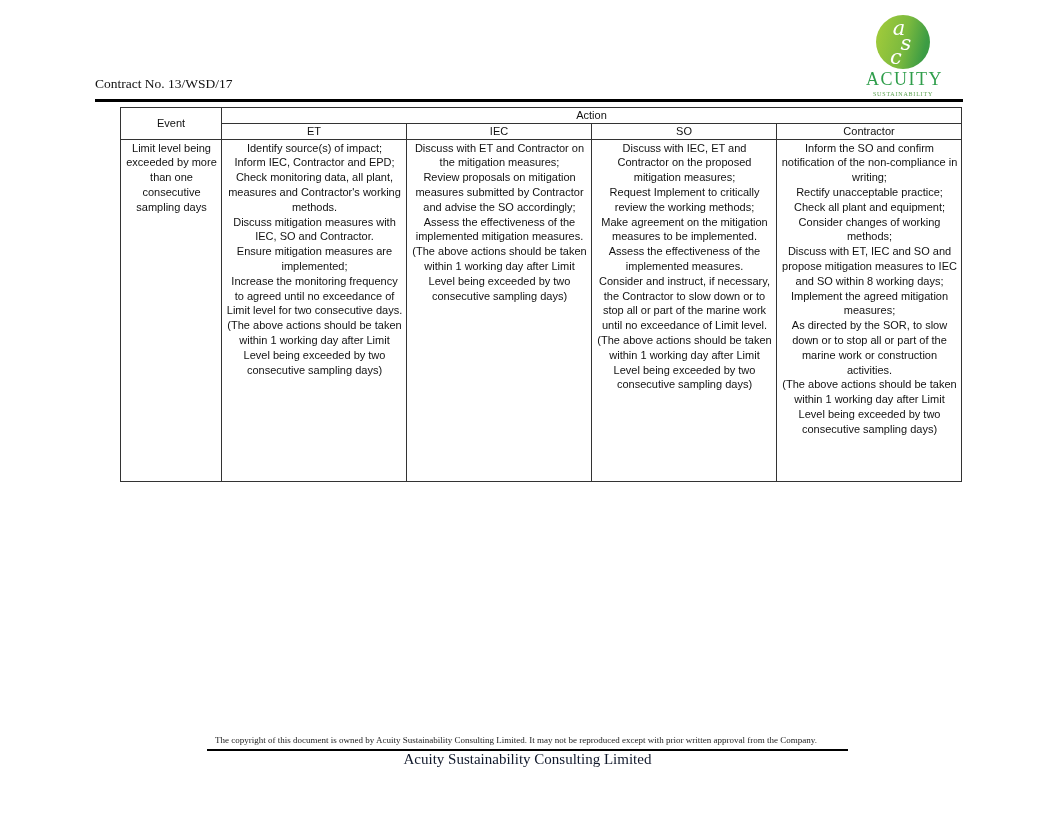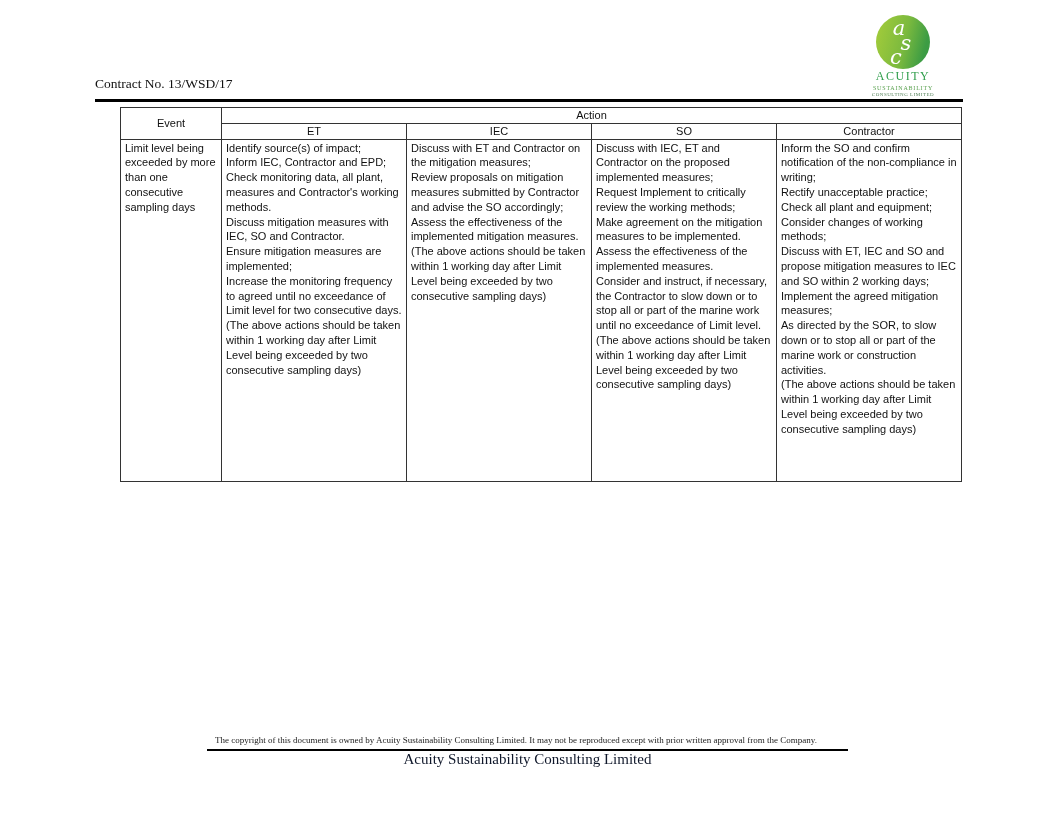--- a/index.html
+++ b/index.html
@@ -21,21 +21,21 @@
   }
 
   
   .logo {
     position: absolute; left: 866px; top: 13px; width: 74px;
     text-align: center;
   }
   .logo-circle { display: block; margin: 0 auto; }
   .logo-name {
     font-family: "Liberation Serif", serif;
-    font-size: 12px; letter-spacing: 1.5px;
+    font-size: 18px; letter-spacing: 1.5px;
     color: #2f9e4b; margin-top: -2px; white-space: nowrap;
   }
   .logo-sub1 {
     font-family: "Liberation Serif", serif;
     font-size: 6px; letter-spacing: 0.8px; color: #5aa14f; margin-top: 1px; white-space: nowrap;
   }
   .logo-sub2 {
     font-family: "Liberation Serif", serif;
     font-size: 5px; letter-spacing: 0.5px; color: #4f7f55; margin-top: 1px; white-space: nowrap;
   }
@@ -54,20 +54,21 @@
   table.action-table {
     position: absolute; left: 120px; top: 107px;
     border-collapse: collapse; table-layout: fixed;
     width: 841px;
     font-size: 11px; line-height: 14.8px; color: #111;
   }
   table.action-table th, table.action-table td {
     border: 1px solid #333;
     font-weight: normal;
     vertical-align: top;
+    text-align: center;
   }
   table.action-table th {
     height: 15px; text-align: center; vertical-align: middle;
     padding: 0 2px; font-size: 11px;
   }
   table.action-table td {
     padding: 1px 3px 1px 4px;
     height: 342px;
   }
   .action-item { display: block; }
@@ -146,33 +147,33 @@
             <div class="action-item">Increase the monitoring frequency to agreed until no exceedance of Limit level for two consecutive days.</div>
             <div class="action-item">(The above actions should be taken within 1 working day after Limit Level being exceeded by two consecutive sampling days)</div>
           </td>
       <td>
             <div class="action-item">Discuss with ET and Contractor on the mitigation measures;</div>
             <div class="action-item">Review proposals on mitigation measures submitted by Contractor and advise the SO accordingly;</div>
             <div class="action-item">Assess the effectiveness of the implemented mitigation measures.</div>
             <div class="action-item">(The above actions should be taken within 1 working day after Limit Level being exceeded by two consecutive sampling days)</div>
           </td>
       <td>
-            <div class="action-item">Discuss with IEC, ET and Contractor on the proposed implemented measures;</div>
+            <div class="action-item">Discuss with IEC, ET and Contractor on the proposed mitigation measures;</div>
             <div class="action-item">Request Implement to critically review the working methods;</div>
             <div class="action-item">Make agreement on the mitigation measures to be implemented.</div>
             <div class="action-item">Assess the effectiveness of the implemented measures.</div>
             <div class="action-item">Consider and instruct, if necessary, the Contractor to slow down or to stop all or part of the marine work until no exceedance of Limit level.</div>
             <div class="action-item">(The above actions should be taken within 1 working day after Limit Level being exceeded by two consecutive sampling days)</div>
           </td>
       <td>
             <div class="action-item">Inform the SO and confirm notification of the non-compliance in writing;</div>
             <div class="action-item">Rectify unacceptable practice;</div>
             <div class="action-item">Check all plant and equipment;</div>
             <div class="action-item">Consider changes of working methods;</div>
-            <div class="action-item">Discuss with ET, IEC and SO and propose mitigation measures to IEC and SO within 2 working days;</div>
+            <div class="action-item">Discuss with ET, IEC and SO and propose mitigation measures to IEC and SO within 8 working days;</div>
             <div class="action-item">Implement the agreed mitigation measures;</div>
             <div class="action-item">As directed by the SOR, to slow down or to stop all or part of the marine work or construction activities.</div>
             <div class="action-item">(The above actions should be taken within 1 working day after Limit Level being exceeded by two consecutive sampling days)</div>
           </td>
     </tr>
   </tbody>
     </table>
 
   <div class="copyright">The copyright of this document is owned by Acuity Sustainability Consulting Limited. It may not be reproduced except with prior written approval from the Company.</div>
   <div class="footer-rule"></div>

